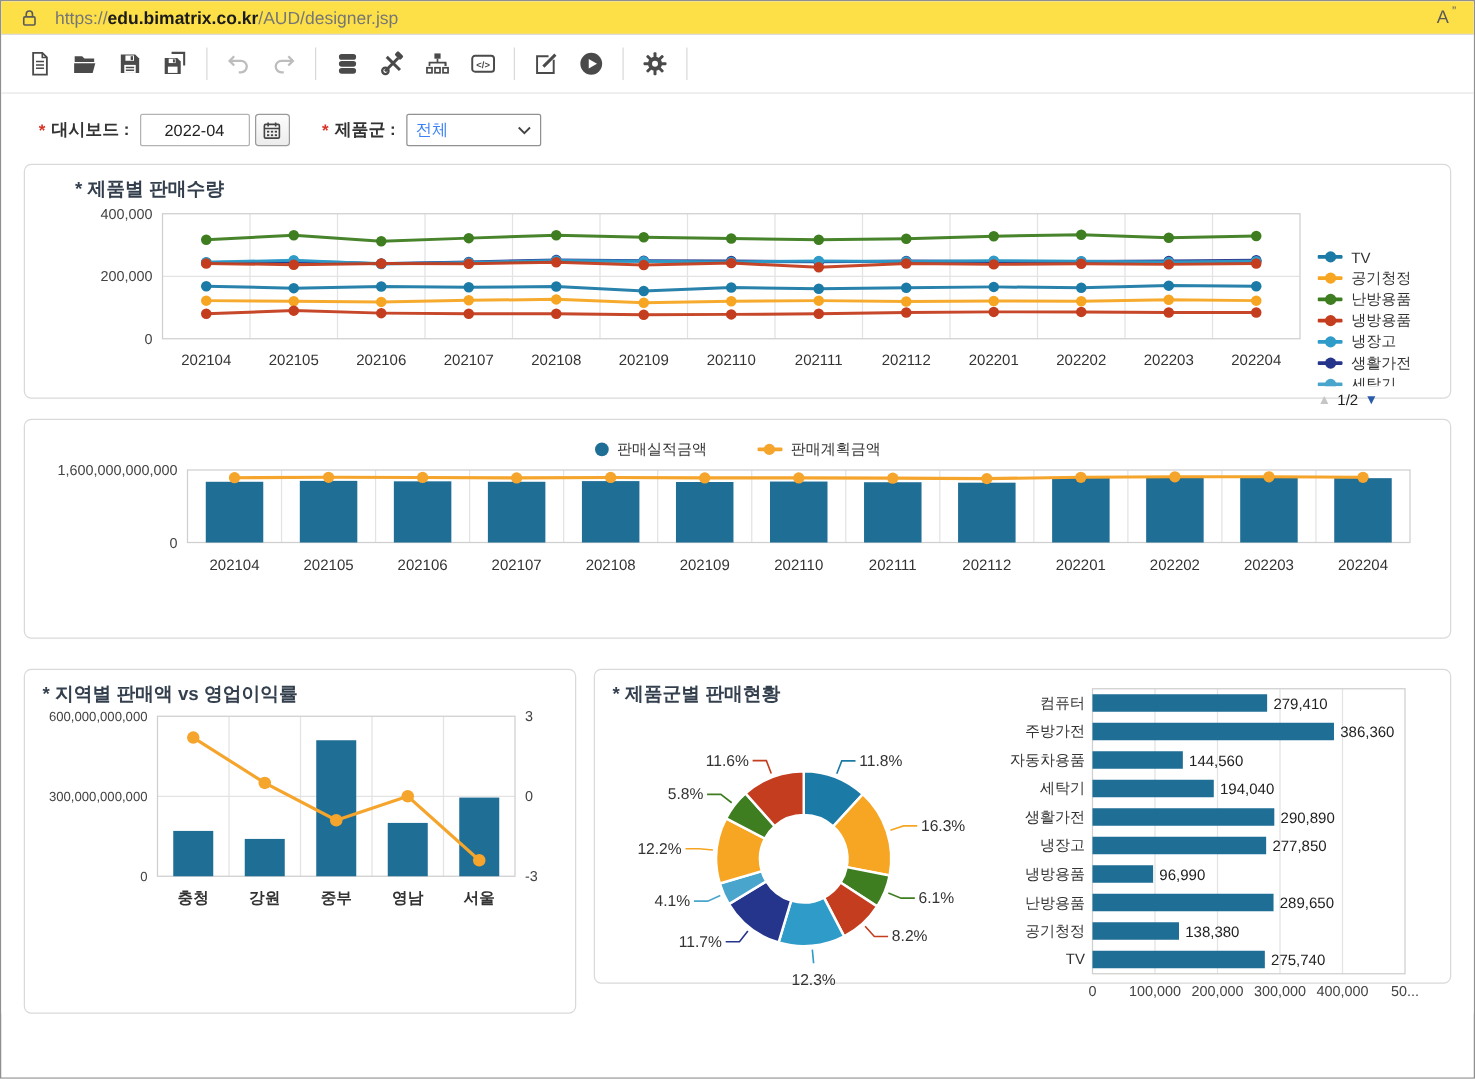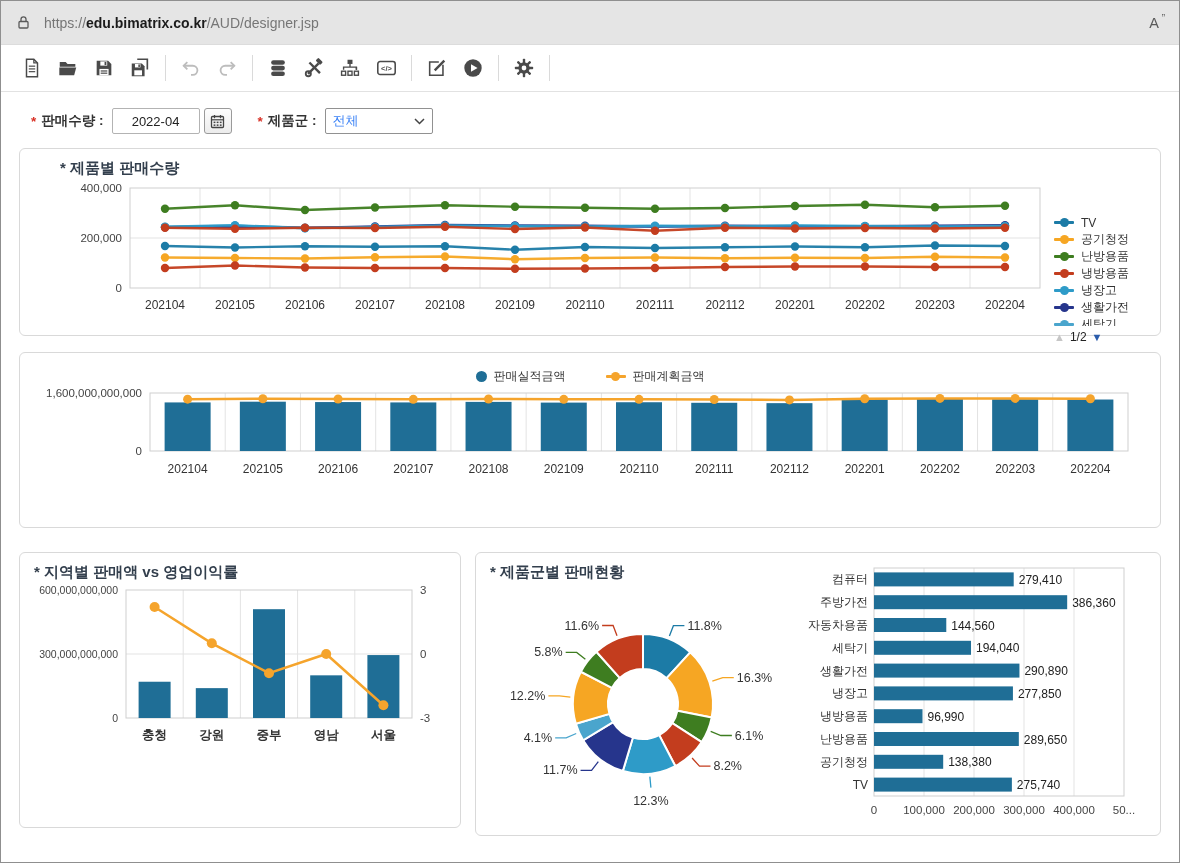--- a/index.html
+++ b/index.html
@@ -8,21 +8,21 @@
 
   
   .titlebar { height:34px; background:#f1f1f1; border-bottom:1px solid #d6d6d6; display:flex; align-items:center; }
   .tb-icon { margin-left:11px; display:flex; }
   .tb-title { margin-left:9px; font-size:12.5px; color:#3d3d3d; flex:1; white-space:nowrap; }
   .win-controls { display:flex; height:100%; }
   .win-btn { width:45px; height:100%; display:flex; align-items:center; justify-content:center; color:#444; font-size:13px; cursor:default; }
   .max-glyph { width:10px; height:10px; border:1.2px solid #555; }
 
   
-  .urlbar { height:44px; background:#e5e5e5; border-bottom:1px solid #dcdcdc; display:flex; align-items:center; }
+  .urlbar { height:27px; background:#fde047; border-bottom:1px solid #dcdcdc; display:flex; align-items:center; }
   .lock { margin-left:16px; display:flex; }
   .url-text { margin-left:14px; font-size:14px; color:#767676; flex:1; white-space:nowrap; }
   .url-domain { color:#1b1b1b; font-weight:700; }
   .read-aloud { margin-right:14px; font-size:14.5px; color:#5a5a5a; position:relative; padding-right:6px; }
   .read-aloud i { font-style:normal; font-size:10px; position:absolute; top:-2px; right:0; color:#5a5a5a; }
 
   
   .toolbar { height:47px; background:#fff; border-bottom:1px solid #e2e2e2; display:flex; align-items:center; padding-left:13px; }
   .tool-btn { width:36px; height:36px; display:flex; align-items:center; justify-content:center; border-radius:3px; }
   .tool-sep { width:1px; height:26px; background:#dadada; margin:0 7px; }
@@ -36,21 +36,21 @@
   .lbl2 { margin-left:26px; }
   .select-box { width:108px; height:26px; border:1px solid #919191; border-radius:2px; margin-left:8px; display:flex; align-items:center; padding:0 7px; font-size:13px; font-weight:400; color:#3b82f6; background:#fff; }
   .select-box .sel-val { flex:1; }
 
   .panel { border:1px solid #d9d9d9; border-radius:6px; background:#fff; padding:10px 14px; }
   .panel-title { font-size:15px; font-weight:700; color:#333f4d; }
   #panel1 { height:188px; margin-bottom:16px;padding-left:40px; }
   #panel2 { height:176px; margin-bottom:24px; }
   .bottom-row { display:flex; gap:14px; }
   #panel3 { width:442px; height:276px; }
-  #panel4 { flex:1; height:284px; }
+  #panel4 { flex:1; height:252px; }
 
   .c1row { display:flex; margin-top:4px; }
   .legend1-wrap { width:120px; padding-top:32px; }
   #legend1 { height:112px; overflow:hidden; }
   .lg-item { display:flex; align-items:center; gap:7px; height:17px; font-size:12px; color:#333; cursor:default; }
   .mk { flex:0 0 auto; }
   .mk-line { position:relative; width:20px; height:3px; background:currentColor; border-radius:1px; }
   .mk-line::after { content:""; position:absolute; left:5.5px; top:-3px; width:9px; height:9px; border-radius:50%; background:currentColor; }
   .mk-circle { width:11px; height:11px; border-radius:50%; background:currentColor; }
   .pager { display:flex; align-items:center; margin-top:4px; font-size:12px; color:#222; }
@@ -195,21 +195,21 @@
           </g>
         </svg>
     </span>
     <span class="tool-sep"></span>
   </div>
 
   <div class="content">
 
     <div class="filter-row">
       <span class="req">*</span>
-      <span>판매수량 :</span>
+      <span>대시보드 :</span>
       <input class="date-input" readonly="" value="2022-04" style="">
       <span class="cal-btn">
         <svg width="15" height="15" viewBox="0 0 15 15">
             <rect x="1.5" y="2.5" width="12" height="11" rx="1" fill="none" stroke="#444" stroke-width="1.3"></rect>
             <line x1="4.5" y1="1" x2="4.5" y2="4.2" stroke="#444" stroke-width="1.3"></line>
             <line x1="10.5" y1="1" x2="10.5" y2="4.2" stroke="#444" stroke-width="1.3"></line>
             <line x1="1.5" y1="5.8" x2="13.5" y2="5.8" stroke="#444" stroke-width="1.2"></line>
             <rect x="3.6" y="7.6" width="1.8" height="1.5" fill="#444"></rect>
             <rect x="6.7" y="7.6" width="1.8" height="1.5" fill="#444"></rect>
             <rect x="9.8" y="7.6" width="1.8" height="1.5" fill="#444"></rect>

